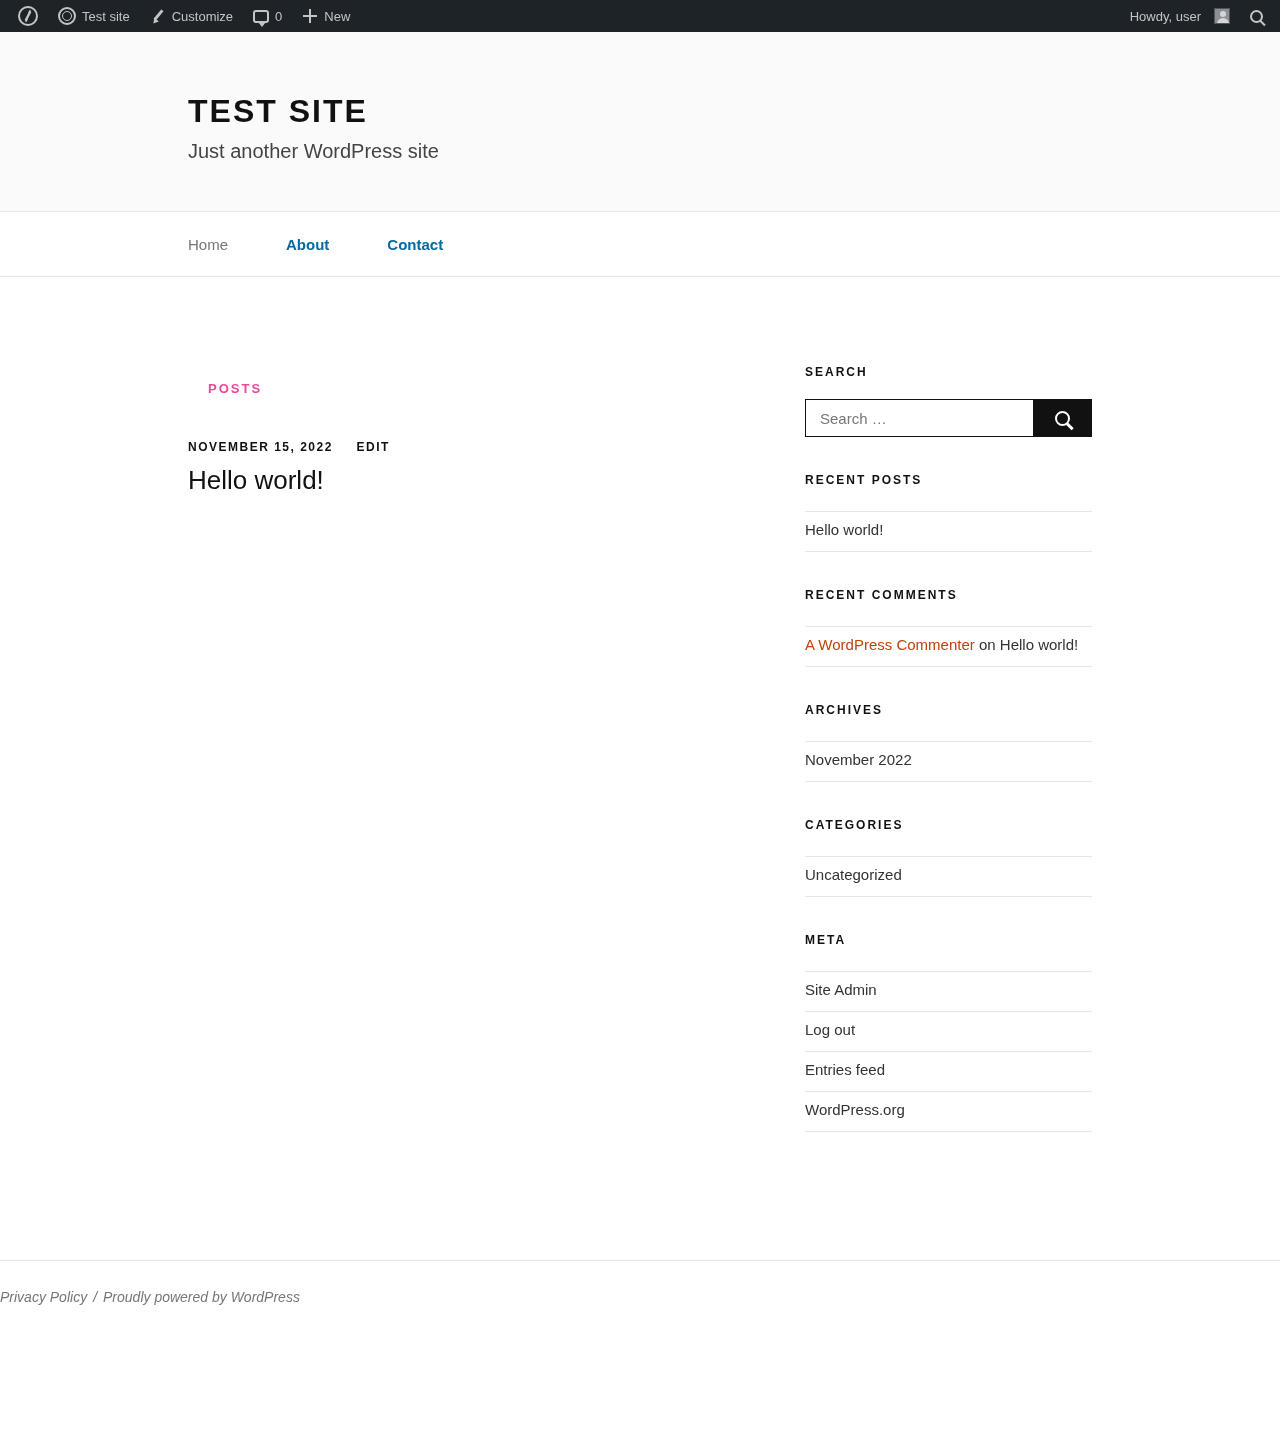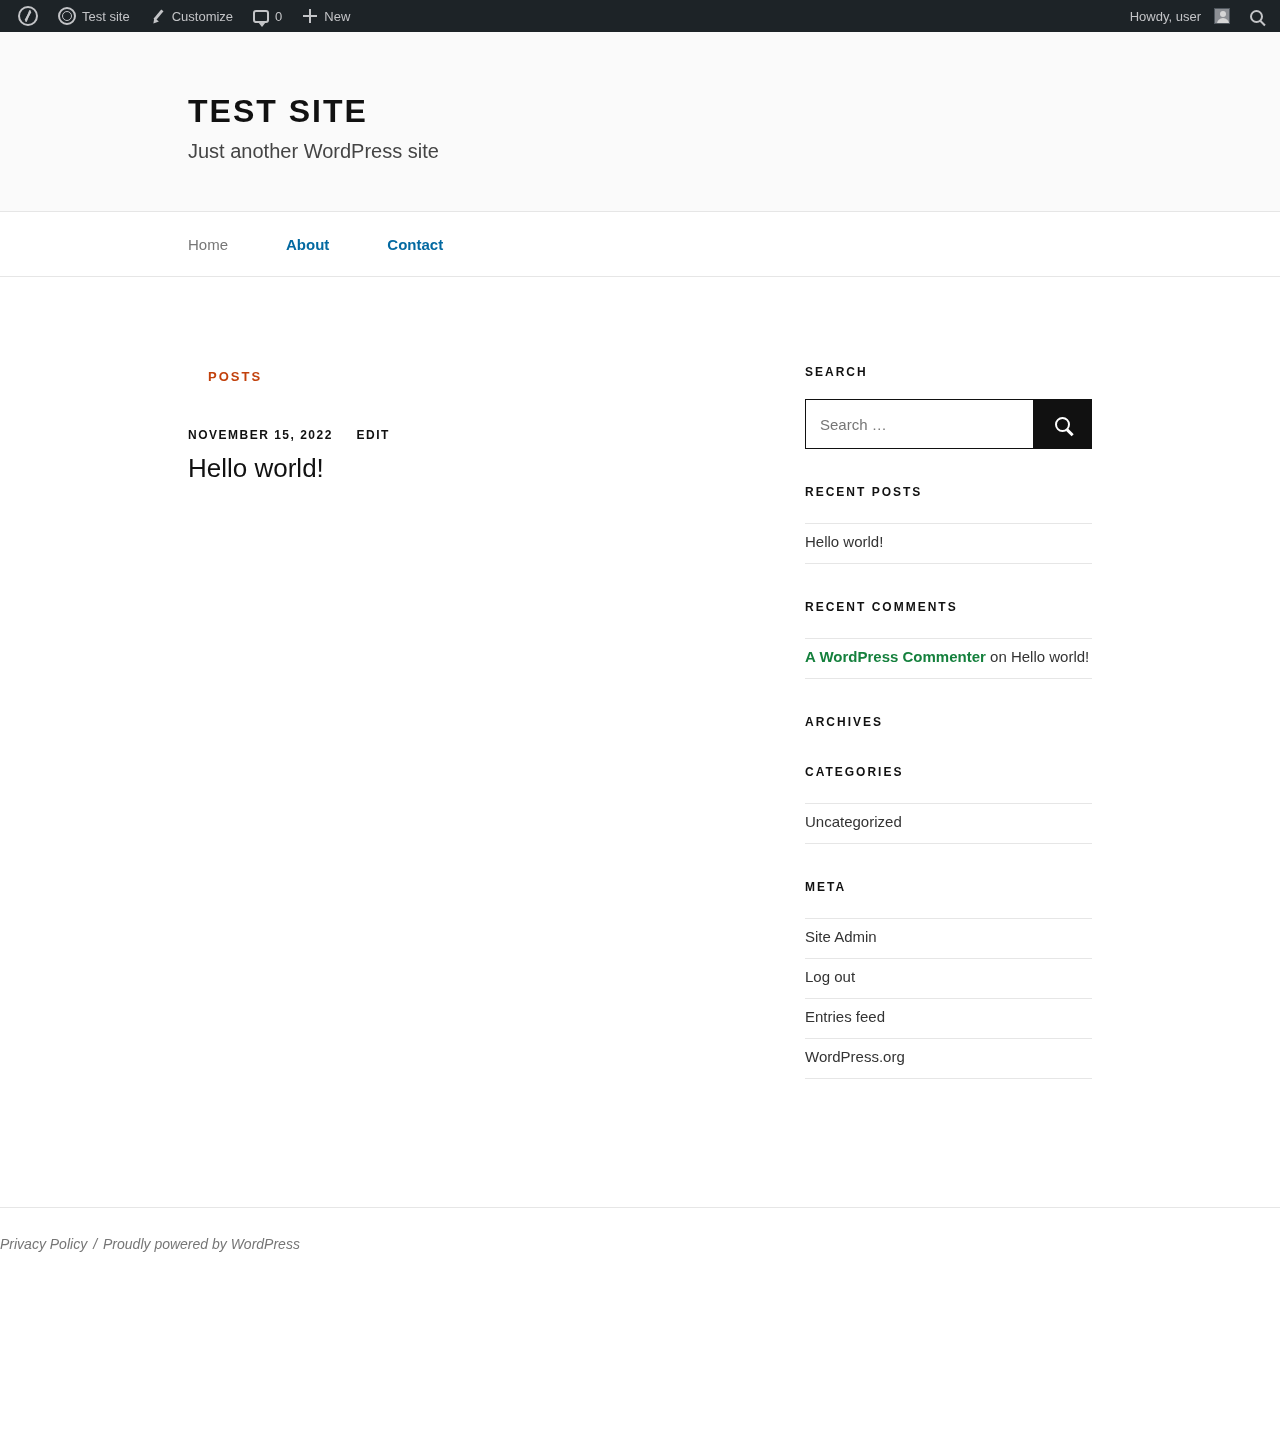--- a/index.html
+++ b/index.html
@@ -218,22 +218,22 @@
     padding-right: 188px;
     padding-top: 88px;
     display: flex;
     gap: 0;
   }
   .primary { width: 580px; }
   .posts-label {
     font-size: 13px;
     font-weight: bold;
     letter-spacing: 2px;
-    color: #c2410c;
-    margin: 4px 0 44px 0;
+    color: #ec4899;
+    margin: 16px 0 44px 0;
     padding-left: 20px;
   }
   .entry-meta {
     font-size: 12px;
     letter-spacing: 1.5px;
     font-weight: bold;
     color: #111;
     margin-bottom: 10px;
   }
   .entry-meta a { color: #111; text-decoration: none; cursor: pointer; text-align: right; }
@@ -264,21 +264,21 @@
     font-size: 12px;
     font-weight: bold;
     letter-spacing: 2px;
     color: #111;
     margin: 0 0 24px 0;
     text-transform: uppercase;
   }
   .search-form {
     display: flex;
     border: 1px solid #111;
-    height: 50px;
+    height: 38px;
     margin-top: -4px;
   }
   .search-field {
     flex: 1;
     border: 0;
     outline: none;
     padding: 0 14px;
     font-size: 15px;
     color: #444;
     font-family: "Liberation Sans", sans-serif;
@@ -311,21 +311,21 @@
   }
   .widget ul { list-style: none; margin: 0; padding: 0; }
   .widget li {
     border-bottom: 1px solid #e6e6e6;
     padding: 9px 0 13px 0;
     font-size: 15px;
     color: #333;
   }
   .widget li:first-child { border-top: 1px solid #e6e6e6; }
   .widget li a { color: #333; text-decoration: none; cursor: pointer; }
-  .comment-author { color: #15803d; font-weight: bold; }
+  .comment-author { color: #c2410c; }
 
   
   .site-footer {
     border-top: 1px solid #e6e6e6;
     margin-top: 92px;
     padding: 28px 0;
   }
   .footer-inner {
     font-size: 14px;
     color: #767676;
@@ -424,20 +424,25 @@
       <h3 class="widget-title">RECENT COMMENTS</h3>
       <ul>
         <li>
           <span class="comment-author">A WordPress Commenter</span><span> on </span><a>Hello world!</a>
         </li>
       </ul>
     </section>
 
     <section class="widget">
       <h3 class="widget-title">ARCHIVES</h3>
+      <ul>
+        <li>
+          <a>November 2022</a>
+        </li>
+      </ul>
     </section>
 
     <section class="widget">
       <h3 class="widget-title">CATEGORIES</h3>
       <ul>
         <li>
           <a>Uncategorized</a>
         </li>
       </ul>
     </section>

